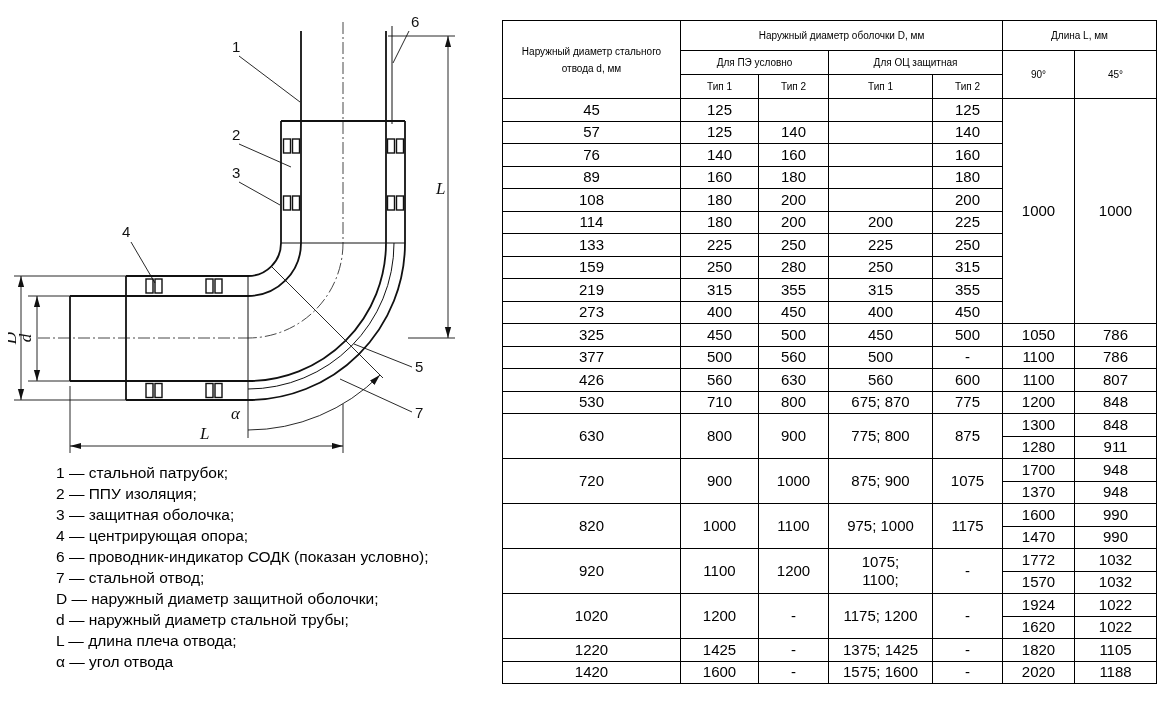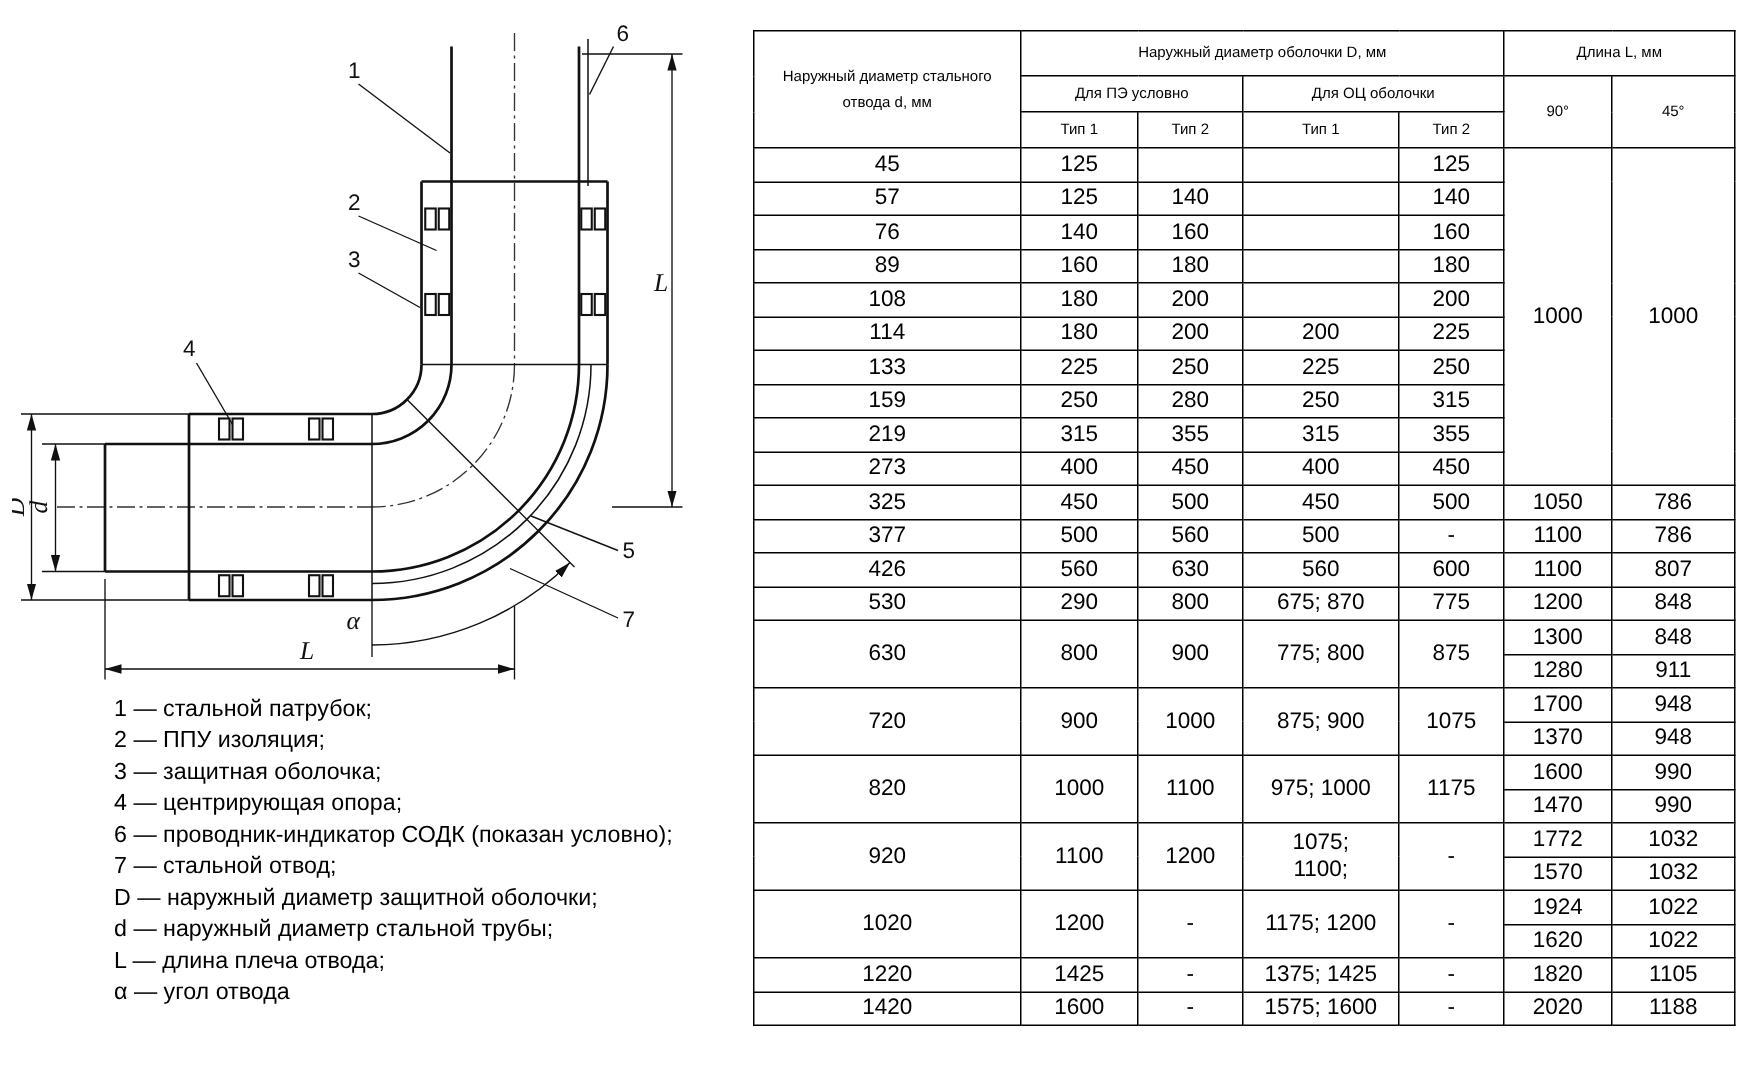--- a/index.html
+++ b/index.html
@@ -1,20 +1,20 @@
 <!DOCTYPE html>
 <html><head>
 <meta charset="utf-8">
 <style>
   html,body{margin:0;padding:0;background:#fff;}
   .page{position:relative;width:1164px;height:718px;background:#fff;overflow:hidden;
         font-family:"Liberation Sans",sans-serif;color:#111;}
   .left-pane{position:absolute;left:8px;top:6px;width:492px;}
   svg.drawing{display:block;}
-  .legend{margin:4px 0 0 68px;font-size:15.5px;line-height:21px;color:#000;}
+  .legend{margin:4px 0 0 48px;font-size:15.5px;line-height:21px;color:#000;}
   .legend div{white-space:nowrap;}
   .right-pane{position:absolute;left:502px;top:20px;width:654px;}
   table.spec{border-collapse:collapse;width:654px;table-layout:fixed;color:#000;}
   table.spec th,table.spec td{border:1px solid #000;text-align:center;vertical-align:middle;
         padding:0 2px;font-size:15px;}
   table.spec th{font-weight:normal;font-size:10px;line-height:17px;}
   table.spec thead tr.h1 th{height:29px;}
   table.spec thead tr.h2 th{height:23px;}
   table.spec thead tr.h3 th{height:23px;}
   table.spec td{height:21.5px;line-height:18px;white-space:pre-line;}
@@ -165,21 +165,21 @@
           <col style="width:82px">
       </colgroup>
       <thead>
         <tr class="h1">
           <th rowspan="3">Наружный диаметр стального отвода d, мм</th>
           <th colspan="4">Наружный диаметр оболочки D, мм</th>
           <th colspan="2">Длина L, мм</th>
         </tr>
         <tr class="h2">
           <th colspan="2">Для ПЭ условно</th>
-          <th colspan="2">Для ОЦ оболочки</th>
+          <th colspan="2">Для ОЦ защитная</th>
           <th rowspan="2">90°</th>
           <th rowspan="2">45°</th>
         </tr>
         <tr class="h3">
           <th>Тип 1</th>
           <th>Тип 2</th>
           <th>Тип 1</th>
           <th>Тип 2</th>
         </tr>
       </thead>
@@ -278,21 +278,21 @@
             <td>426</td>
             <td>560</td>
             <td>630</td>
             <td>560</td>
             <td>600</td>
             <td>1100</td>
             <td>807</td>
           </tr>
           <tr>
             <td>530</td>
-            <td>290</td>
+            <td>710</td>
             <td>800</td>
             <td>675; 870</td>
             <td>775</td>
             <td>1200</td>
             <td>848</td>
           </tr>
           <tr>
             <td rowspan="2">630</td>
             <td rowspan="2">800</td>
             <td rowspan="2">900</td>

